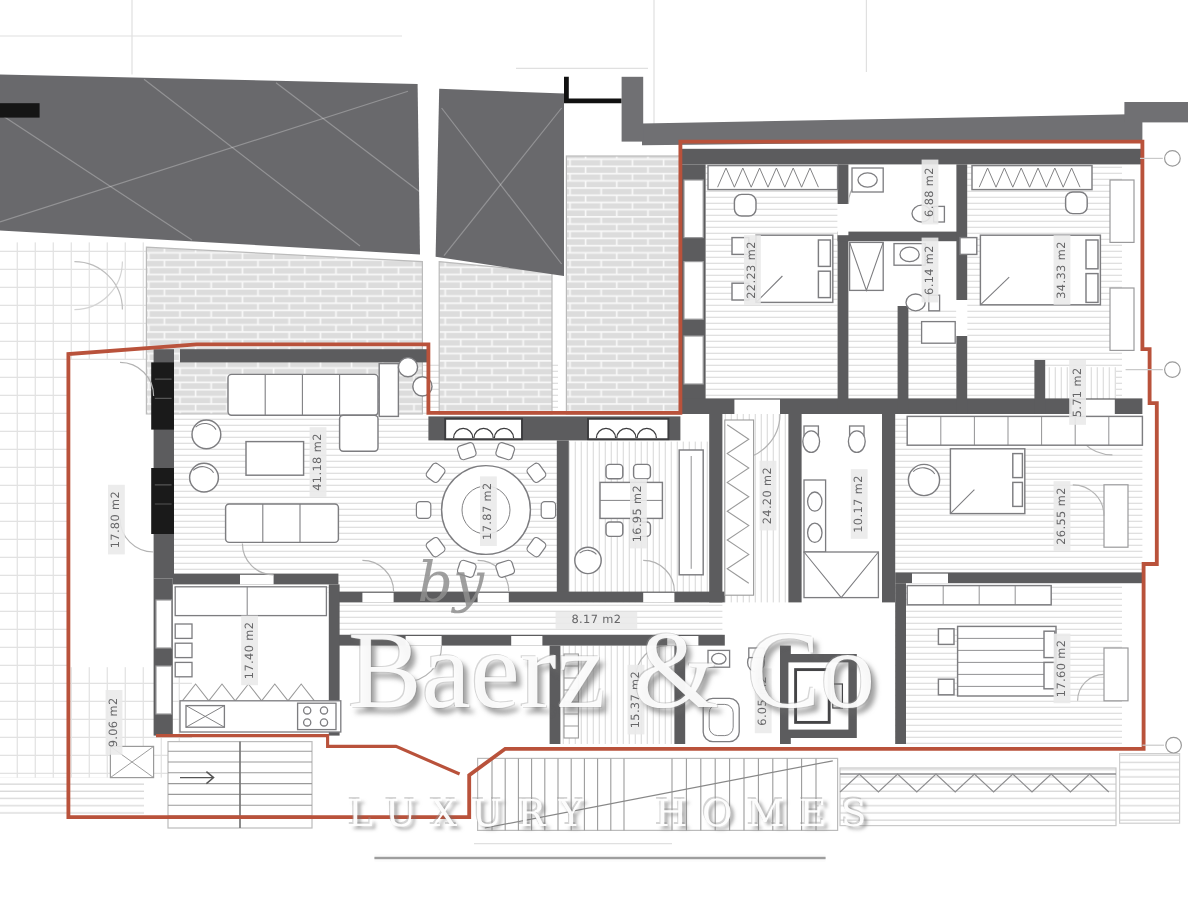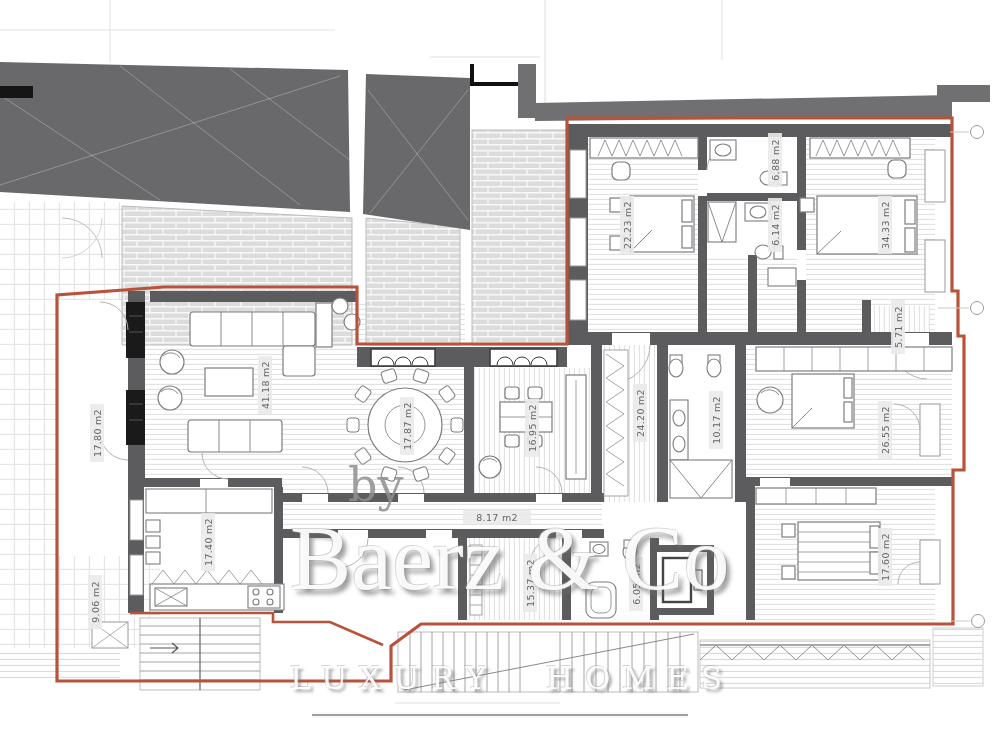--- a/index.html
+++ b/index.html
@@ -1,20 +1,20 @@
 <!DOCTYPE html>
 <html><head>
 <meta charset="utf-8">
 <style>
   html,body{margin:0;padding:0;background:#ffffff;}
   #stage{position:relative;width:1000px;height:750px;background:#ffffff;overflow:hidden;
          font-family:"DejaVu Sans", sans-serif;}
   #plan{position:absolute;left:0;top:0;}
   .wm{position:absolute;pointer-events:none;}
-  .wm-by{left:348px;top:458px;width:120px;font-family:"DejaVu Serif",serif;
+  .wm-by{left:348px;top:458px;width:120px;font-family:"DejaVu Serif",serif;font-style:italic;
          font-size:46px;color:#8f8f8f;opacity:.85;}
   .wm-brand{left:290px;top:512px;width:420px;text-align:center;font-family:Liberation Serif, serif;
          font-size:92px;line-height:1;color:rgba(255,255,255,.93);
          text-shadow:4px 5px 4px rgba(105,105,105,.62), -1px -1px 0 rgba(150,150,150,.38), 1px 1px 0 rgba(160,160,160,.30);
          white-space:nowrap;}
   .wm-tag{left:290px;top:660px;width:420px;text-align:right;font-family:"DejaVu Serif",serif;
          font-size:31px;letter-spacing:12px;word-spacing:26px;color:rgba(255,255,255,.95);
          text-shadow:3px 3px 3px rgba(110,110,110,.6), -1px -1px 0 rgba(150,150,150,.4);
          white-space:nowrap;}
   .wm-rule{left:312px;top:714px;width:376px;height:2px;background:#9e9e9e;

